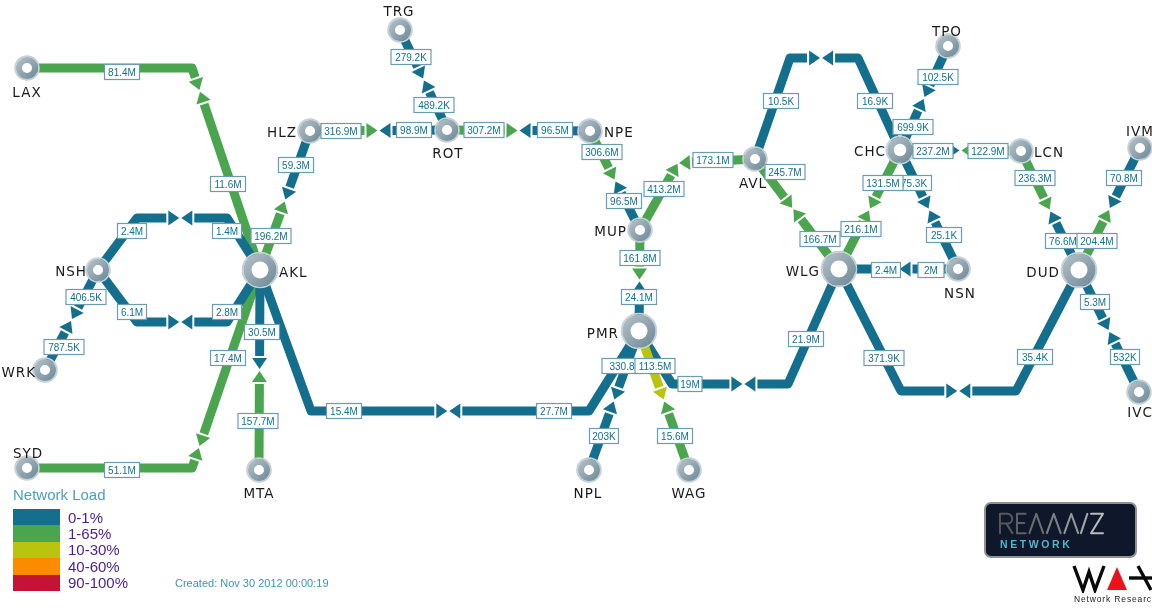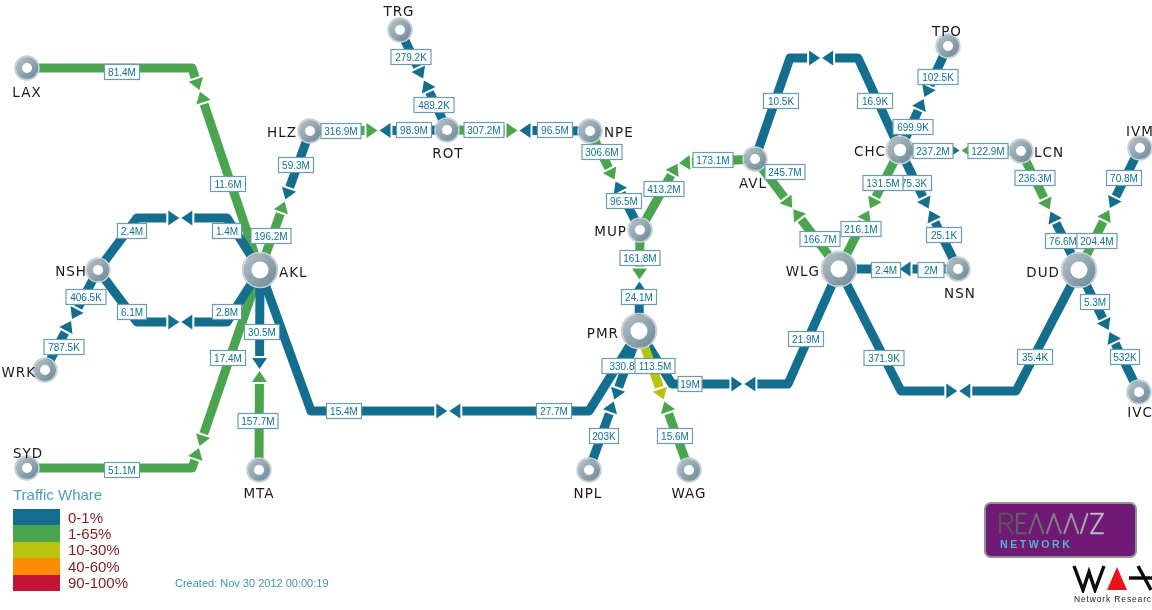--- a/index.html
+++ b/index.html
@@ -2,23 +2,23 @@
 <html><head>
 <meta charset="utf-8">
 <style>
   html,body{margin:0;padding:0;background:#fff;}
   #stage{position:relative;width:1152px;height:610px;font-family:"Liberation Sans",sans-serif;overflow:hidden;}
   #map{position:absolute;left:0;top:0;}
   #legend{position:absolute;left:13px;top:486px;}
   #legend .title{font-size:15px;color:#4aa0bc;margin-bottom:6px;}
   .legrow{display:flex;align-items:center;height:16.4px;}
   .legrow .sw{width:47px;height:16.4px;flex:none;}
-  .legrow .lab{margin-left:8px;font-size:15px;color:#7f1d1d;text-align:center;}
+  .legrow .lab{margin-left:8px;font-size:15px;color:#4c1d95;text-align:center;}
   #created{position:absolute;left:175px;top:577px;font-size:11px;color:#3d95b0;}
-  #reannz{position:absolute;left:984px;top:502px;width:149px;height:52px;border:2px solid #8e9294;border-radius:7px;background:#701a75;}
+  #reannz{position:absolute;left:984px;top:502px;width:149px;height:52px;border:2px solid #8e9294;border-radius:7px;background:#0f172a;}
   #reannz svg{position:absolute;left:12px;top:8px;}
   #reannz .network{position:absolute;left:14px;top:34px;font-size:10.5px;font-weight:bold;letter-spacing:2.6px;color:#52b5cb;}
   #waikato{position:absolute;left:924px;top:564px;width:112px;height:44px;}
   #waikato .crest{position:absolute;left:2px;top:1px;}
   #waikato .texts{position:absolute;left:32px;top:4px;width:160px;transform:scale(0.62);transform-origin:0 0;}
   #waikato .t1{font-size:10.5px;font-weight:bold;color:#111;letter-spacing:0.5px;white-space:nowrap;}
   #waikato .t2{font-family:"Liberation Serif",serif;font-size:24px;font-weight:bold;color:#090909;letter-spacing:1px;white-space:nowrap;margin-top:1px;}
   #waikato .t3{font-size:10.5px;font-style:italic;color:#b5121b;white-space:nowrap;margin-top:2px;}
   #wand{position:absolute;left:1072px;top:563px;width:114px;height:46px;}
   #wand .caption{position:absolute;left:2px;top:31px;width:134px;font-size:10px;color:#222;letter-spacing:1px;white-space:nowrap;transform:scale(0.85);transform-origin:0 0;}
@@ -543,21 +543,21 @@
           <text x="655" y="369.5" text-anchor="middle" font-size="10" fill="#0e7291" font-family="&quot;Liberation Sans&quot;,sans-serif">113.5M</text>
         </g>
         <g>
           <rect x="657.5" y="428.5" width="35" height="15" fill="#ffffff" stroke="#6b9db2" stroke-width="1.2"></rect>
           <text x="675" y="439.5" text-anchor="middle" font-size="10" fill="#0e7291" font-family="&quot;Liberation Sans&quot;,sans-serif">15.6M</text>
         </g>
       </g>
     </svg>
 
   <div id="legend">
-    <div class="title">Traffic Whare</div>
+    <div class="title">Network Load</div>
   <div class="legrow">
         <div class="sw" style="background: rgb(20, 110, 142);"></div>
         <span class="lab">0-1%</span>
       </div>
       <div class="legrow">
         <div class="sw" style="background: rgb(74, 165, 78);"></div>
         <span class="lab">1-65%</span>
       </div>
       <div class="legrow">
         <div class="sw" style="background: rgb(185, 196, 14);"></div>

